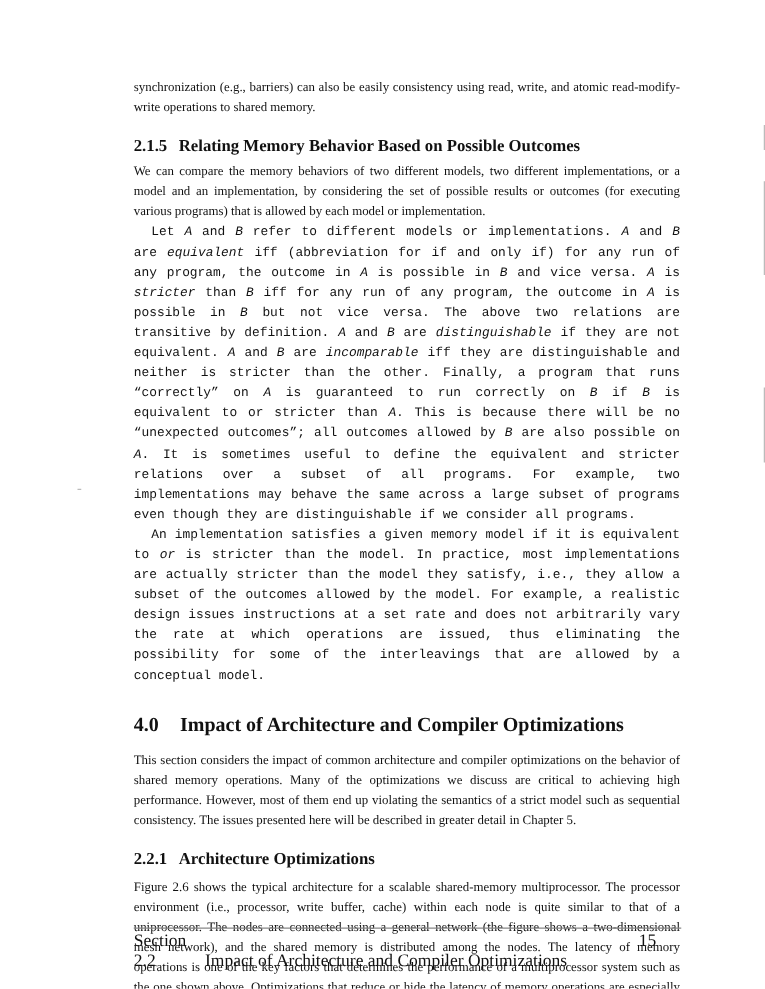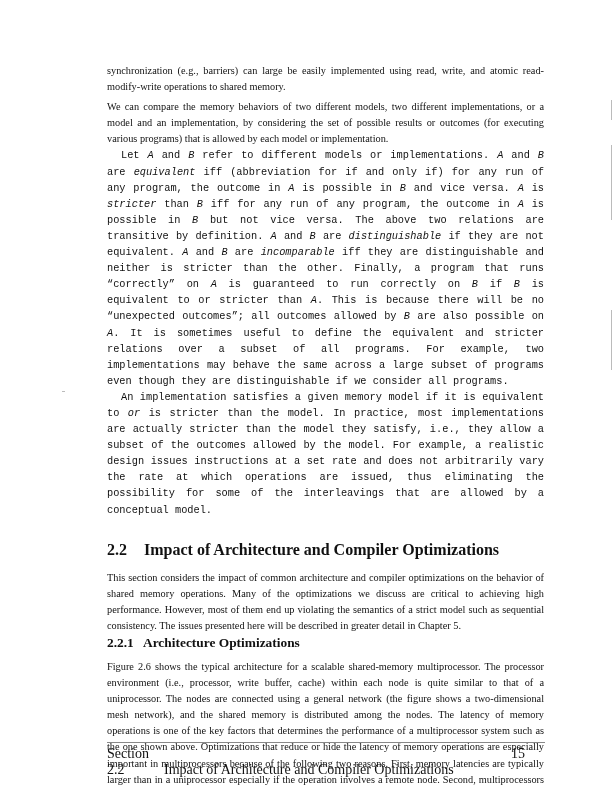--- a/index.html
+++ b/index.html
@@ -21,36 +21,39 @@
   .footer .left .sn { display: inline-block; width: 57px; }
   .footer .right { float: right; margin-right: 20px; }
   .mark { position: absolute; left: 611px; width: 1px; background: #bbb; }
   .dot { position: absolute; left: 62px; top: 391px; width: 3px; height: 1px; background: #bbb; }
 </style>
 </head>
 <body>
 
 <div class="page">
 
-  <p>synchronization (e.g., barriers) can large be easily implemented using read, write, and atomic read-modify-write operations to shared memory.</p>
+  <p>synchronization (e.g., barriers) can also be easily consistency using read, write, and atomic read-modify-write operations to shared memory.</p>
 
+  <h3 class="sub" style="margin-top:13px;">
+    <span class="num">2.1.5</span><span>Relating Memory Behavior Based on Possible Outcomes</span>
+  </h3>
 
   <p style="margin-top:4px;">We can compare the memory behaviors of two different models, two different implementations, or a model and an implementation, by considering the set of possible results or outcomes (for executing various programs) that is allowed by each model or implementation.</p>
 
   <p class="indent"><span>Let </span><i>A</i><span> and </span><i>B</i><span> refer to different models or implementations. </span><i>A</i><span> and </span><i>B</i><span> are </span><i>equivalent</i><span> iff (abbreviation for if and only if) for any run of any program, the outcome in </span><i>A</i><span> is possible in </span><i>B</i><span> and vice versa. </span><i>A</i><span> is </span><i>stricter</i><span> than </span><i>B</i><span> iff for any run of any program, the outcome in </span><i>A</i><span> is possible in </span><i>B</i><span> but not vice versa. The above two relations are transitive by definition. </span><i>A</i><span> and </span><i>B</i><span> are </span><i>distinguishable</i><span> if they are not equivalent. </span><i>A</i><span> and </span><i>B</i><span> are </span><i>incomparable</i><span> iff they are distinguishable and neither is stricter than the other. Finally, a program that runs “correctly” on </span><i>A</i><span> is guaranteed to run correctly on </span><i>B</i><span> if </span><i>B</i><span> is equivalent to or stricter than </span><i>A</i><span>. This is because there will be no “unexpected outcomes”; all outcomes allowed by </span><i>B</i><span> are also possible on </span><i>A</i><span>. It is sometimes useful to define the equivalent and stricter relations over a subset of all programs. For example, two implementations may behave the same across a large subset of programs even though they are distinguishable if we consider all programs.</span></p>
 
   <p class="indent"><span>An implementation satisfies a given memory model if it is equivalent to </span><i>or</i><span> is stricter than the model. In practice, most implementations are actually stricter than the model they satisfy, i.e., they allow a subset of the outcomes allowed by the model. For example, a realistic design issues instructions at a set rate and does not arbitrarily vary the rate at which operations are issued, thus eliminating the possibility for some of the interleavings that are allowed by a conceptual model.</span></p>
 
   <h2 class="sec" style="margin-top:22px;">
-    <span class="num">2.2</span><span>Impact of Architecture and Compiler Optimizations</span>
+    <span class="num">4.0</span><span>Impact of Architecture and Compiler Optimizations</span>
   </h2>
 
   <p style="margin-top:10px;">This section considers the impact of common architecture and compiler optimizations on the behavior of shared memory operations. Many of the optimizations we discuss are critical to achieving high performance. However, most of them end up violating the semantics of a strict model such as sequential consistency. The issues presented here will be described in greater detail in Chapter 5.</p>
 
-  <h3 class="sub" style="">
+  <h3 class="sub" style="margin-top:13px;">
     <span class="num">2.2.1</span><span>Architecture Optimizations</span>
   </h3>
 
   <p style="margin-top:7px;">Figure 2.6 shows the typical architecture for a scalable shared-memory multiprocessor. The processor environment (i.e., processor, write buffer, cache) within each node is quite similar to that of a uniprocessor. The nodes are connected using a general network (the figure shows a two-dimensional mesh network), and the shared memory is distributed among the nodes. The latency of memory operations is one of the key factors that determines the performance of a multiprocessor system such as the one shown above. Optimizations that reduce or hide the latency of memory operations are especially important in multiprocessors because of the following two reasons. First, memory latencies are typically larger than in a uniprocessor especially if the operation involves a remote node. Second, multiprocessors typically exhibit a larger cache miss rate relative to uniprocessors due to the inherent communication that takes place among the processors.</p>
 
 </div>
 
 <div class="footer">
   <span class="left"><span class="sn">Section 2.2</span><span>Impact of Architecture and Compiler Optimizations</span></span>
   <span class="right">15</span>

